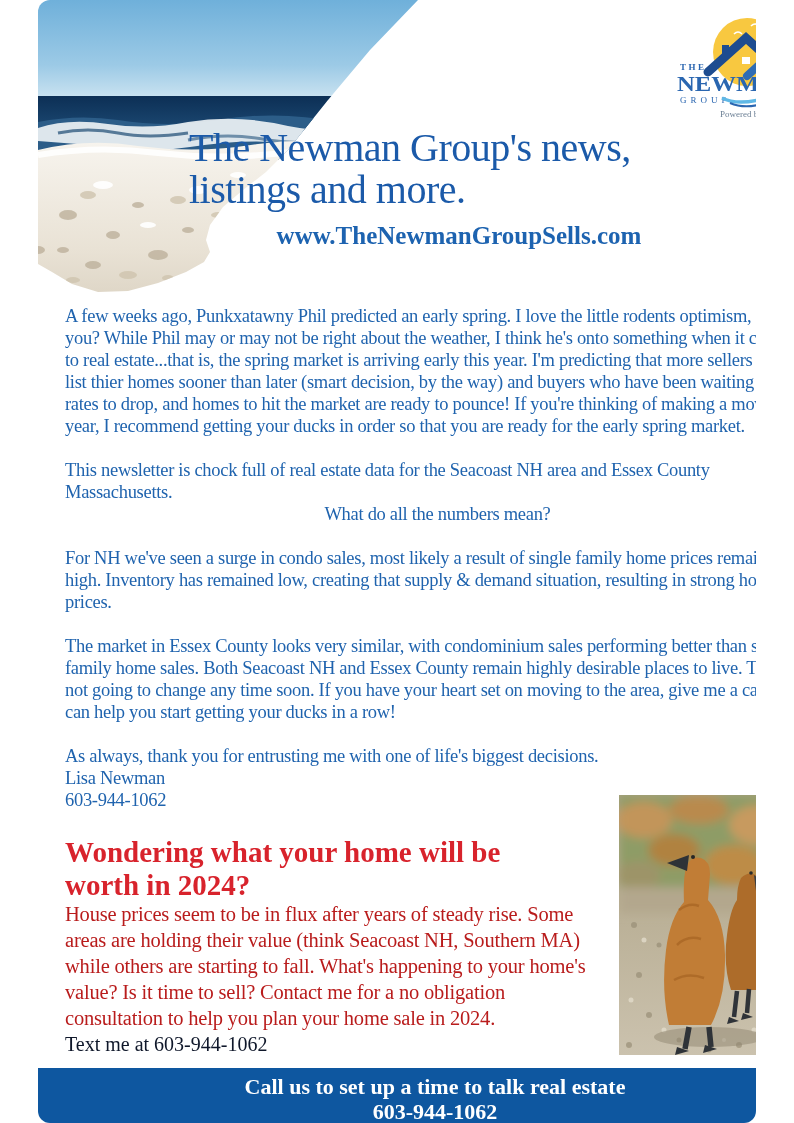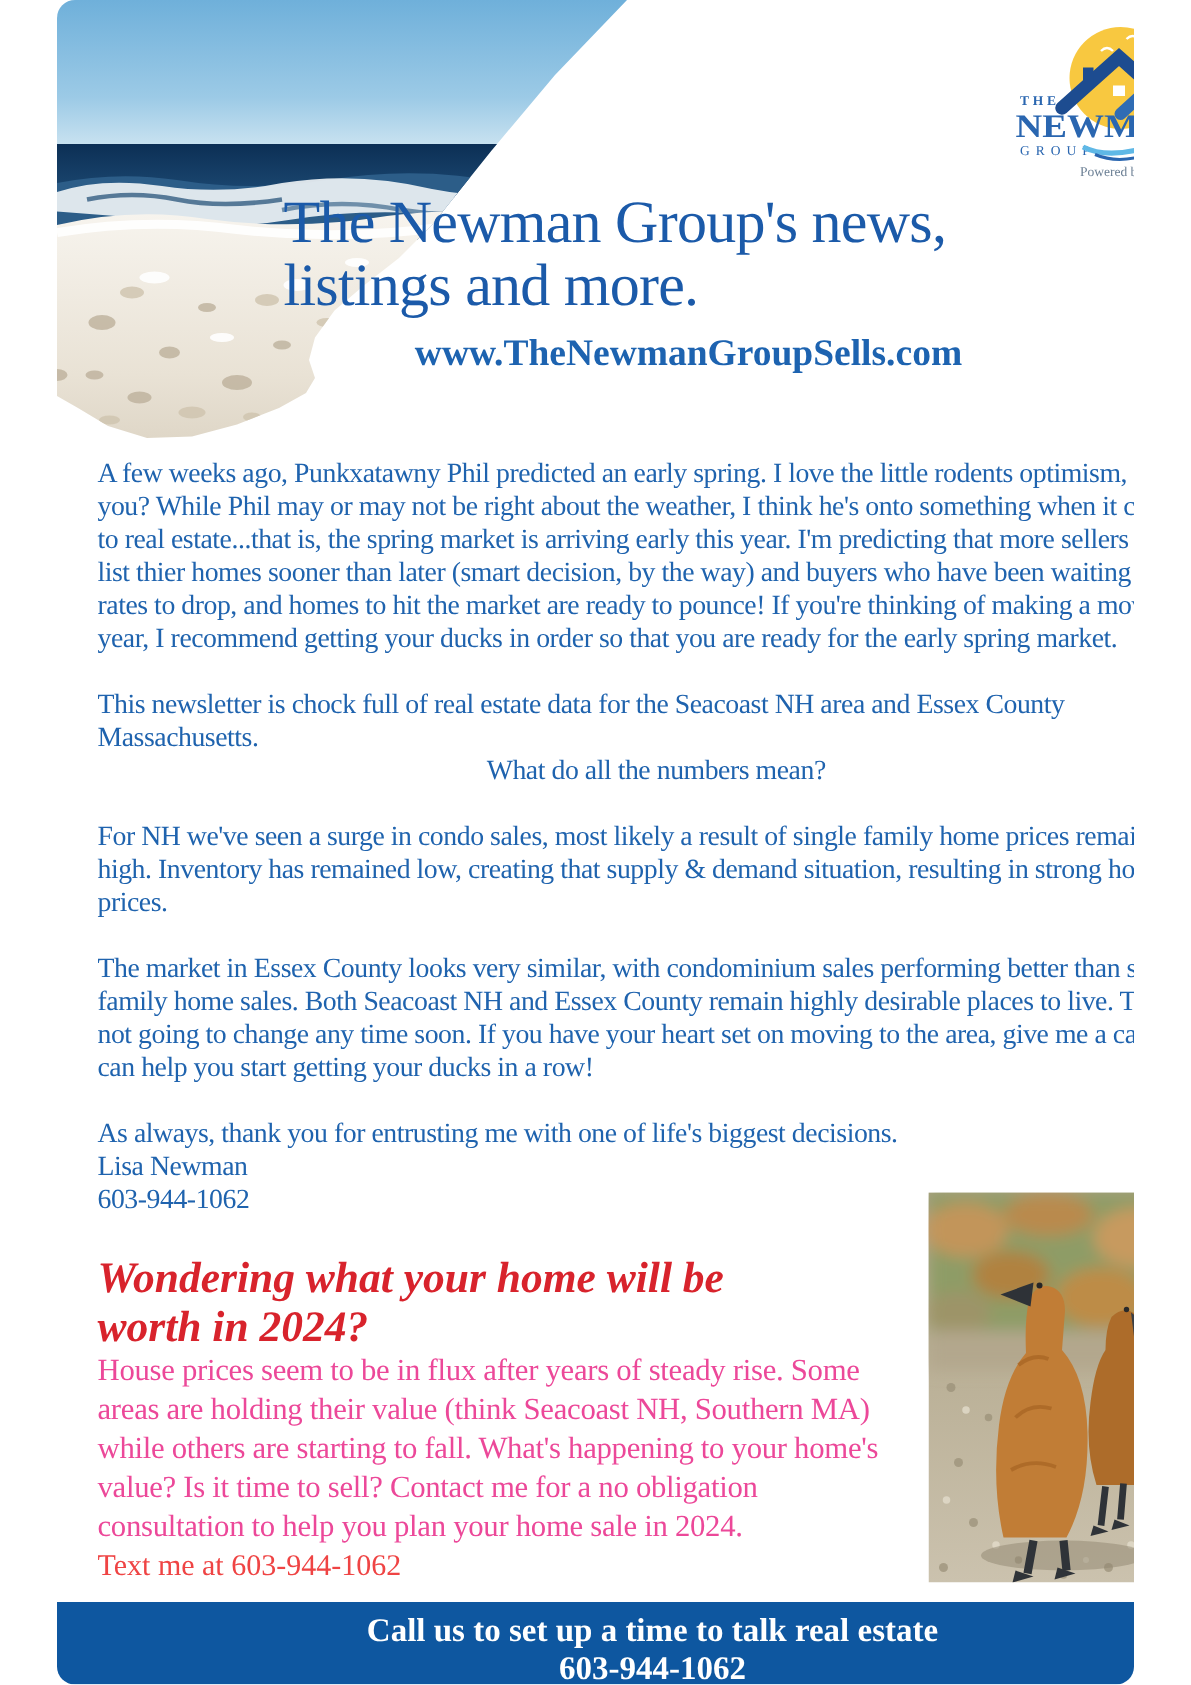--- a/index.html
+++ b/index.html
@@ -26,24 +26,24 @@
   .h1red{position:absolute;left:0;top:264px;width:794px;text-align:center;
          color:#e01f27;font-size:28px;font-weight:bold;}
   .body1{position:absolute;left:27px;top:305px;width:745px;color:#1f63ae;
          font-size:18.5px;line-height:22px;letter-spacing:-0.3px;}
   .body1 p{margin:0 0 22px 0;}
   .body1 p.tight{margin:0;}
   .body1 .centerline{margin:0 0 22px 0;text-align:center;}
 
   
   .h2red{position:absolute;left:27px;top:836px;width:560px;color:#d8232c;
-         font-size:29px;font-weight:bold;line-height:33px;font-style:italic;}
-  .body2{position:absolute;left:27px;top:901px;width:537px;color:#ec4899;
+         font-size:29px;font-weight:bold;line-height:33px;}
+  .body2{position:absolute;left:27px;top:901px;width:537px;color:#b91c1c;
          font-size:20.5px;line-height:26px;letter-spacing:-0.2px;}
-  .textme{position:absolute;left:27px;top:1033px;width:400px;color:#ef4444;font-size:20px;}
+  .textme{position:absolute;left:27px;top:1033px;width:400px;color:#0f172a;font-size:20px;}
 
   
   .duck{position:absolute;left:581px;top:795px;width:176px;height:260px;}
 
   
   .footer{position:absolute;left:0;top:1068px;width:794px;height:55px;background:#0e57a0;
           color:#ffffff;text-align:center;font-weight:bold;}
   .footer .f1{font-size:22px;line-height:25px;padding-top:6px;}
   .footer .f2{font-size:22px;line-height:25px;}
 </style>

